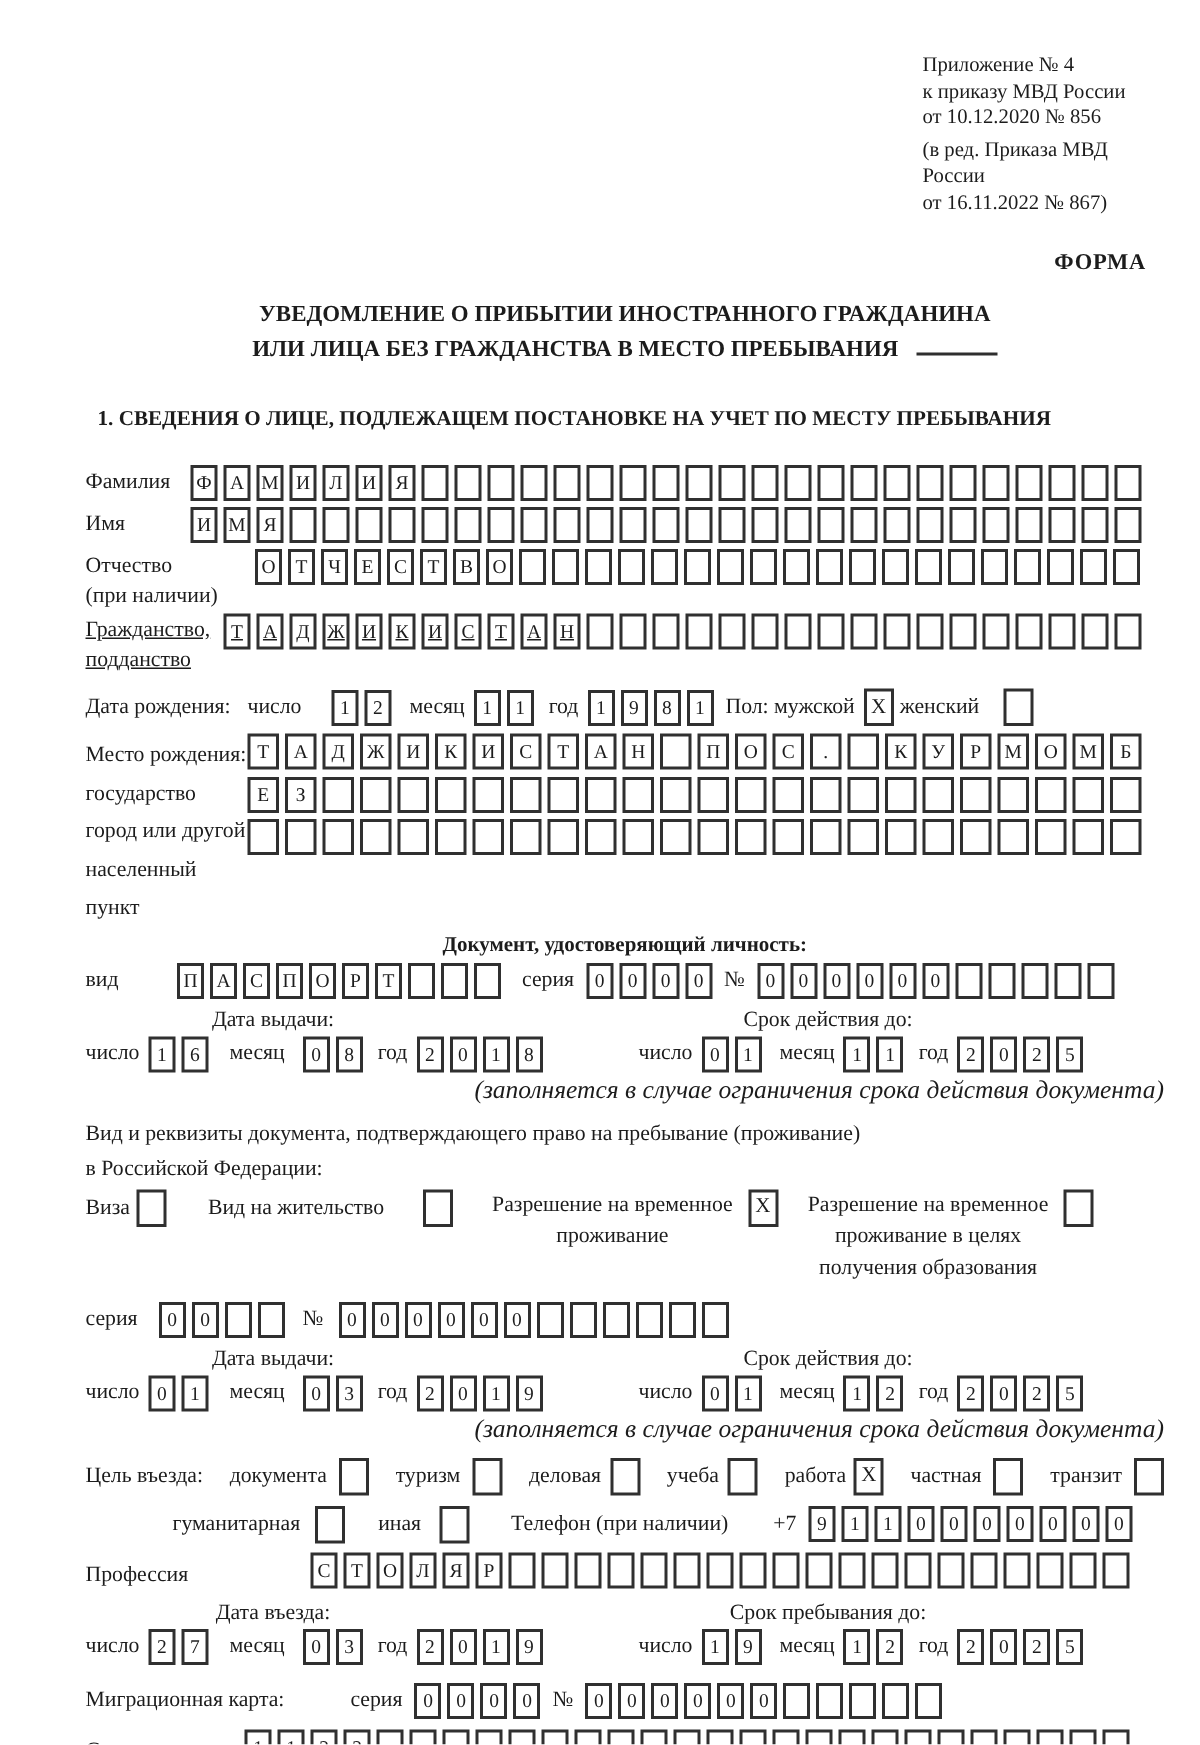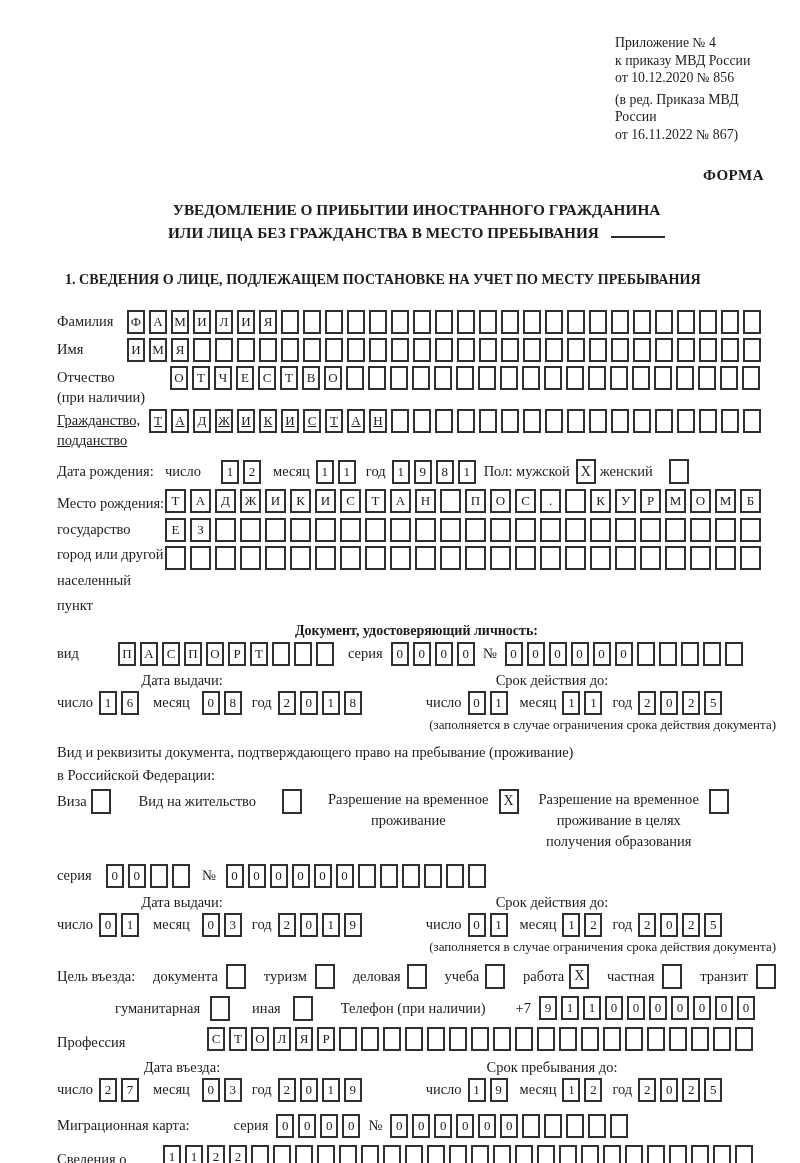--- a/index.html
+++ b/index.html
@@ -19,21 +19,21 @@
   .lbl{padding-top:3px;white-space:nowrap;}
   .lblcol{line-height:19.5px;padding-top:2px;}
   .boxes{display:flex;flex-wrap:nowrap;}
   .cell{flex:0 0 18px;width:18px;height:24px;border:2px solid #303030;box-sizing:border-box;
         margin-right:4px;display:flex;align-items:center;justify-content:center;font-size:13px;}
   .wide .cell{flex:0 0 21px;width:21px;}
   .cb{width:20px;height:25px;border:2px solid #303030;box-sizing:border-box;display:inline-flex;
       align-items:center;justify-content:center;font-size:14px;flex:0 0 auto;}
   .dg{display:flex;align-items:center;}
   .dg .boxes{margin-left:6px;}
-  .note{font-size:13px;}
+  .note{font-size:17px;font-style:italic;}
   .dhead{display:flex;}
   .dhead .h1{width:330px;text-align:center;padding-right:80px;box-sizing:border-box;}
   .dhead .h2{width:330px;text-align:center;}
   .ctr{text-align:center;}
   .b{font-weight:bold;}
   .opt{display:flex;align-items:flex-start;}
   .optlines{text-align:center;line-height:21px;}
 </style>
 </head>
 <body>

